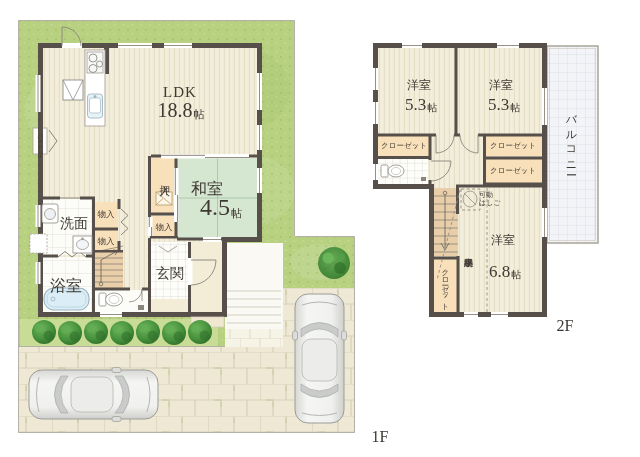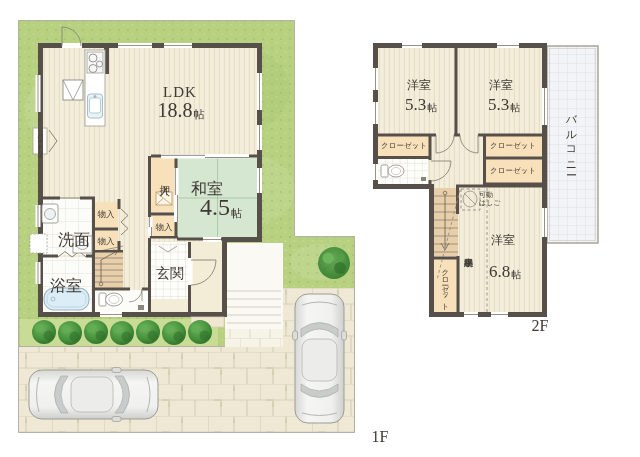--- a/index.html
+++ b/index.html
@@ -369,21 +369,21 @@
 </div>
 <div class="lbl" style="left:207px;top:189px;font-size:16px">和室</div>
 <div class="lbl size" style="left:221px;top:207px">
   <span class="num" style="font-size:24px">4.5</span>
       <span class="unit" style="font-size:11px">帖</span>
 </div>
 <div class="lbl v" style="left:164px;top:177px;font-size:10.5px">押入</div>
 <div class="lbl" style="left:106px;top:214px;font-size:8.5px">物入</div>
 <div class="lbl" style="left:106px;top:241px;font-size:8.5px">物入</div>
 <div class="lbl" style="left:164px;top:227px;font-size:8.5px">物入</div>
-<div class="lbl" style="left:74px;top:240px;font-size:16px">洗面</div>
+<div class="lbl" style="left:74px;top:224px;font-size:14px">洗面</div>
 <div class="lbl" style="left:66px;top:286px;font-size:16px">浴室</div>
 <div class="lbl" style="left:170px;top:274px;font-size:14px">玄関</div>
 <div class="lbl v" style="left:40px;top:141px;font-size:5.5px">パントリー</div>
 <div class="lbl" style="left:380px;top:437px;font-size:16px">1F</div>
 
 <div class="lbl" style="left:419px;top:85px;font-size:12px">洋室</div>
 <div class="lbl size" style="left:421px;top:104px">
   <span class="num" style="font-size:17px">5.3</span>
       <span class="unit" style="font-size:10px">帖</span>
 </div>
@@ -400,15 +400,15 @@
 <div class="ladder-lbl" style="left:479px;top:191px">
   <span>可動</span>
   <span>はしご</span>
 </div>
 <div class="lbl" style="left:503px;top:240px;font-size:12px">洋室</div>
 <div class="lbl size" style="left:505px;top:271px">
   <span class="num" style="font-size:17px">6.8</span>
       <span class="unit" style="font-size:10px">帖</span>
 </div>
 <div class="lbl v" style="left:571px;top:140px;font-size:11px;letter-spacing:3px">バルコニー</div>
-<div class="lbl" style="left:540px;top:326px;font-size:16px">2F</div>
+<div class="lbl" style="left:565px;top:326px;font-size:16px">2F</div>
 
 </div>
 
 </body></html>

